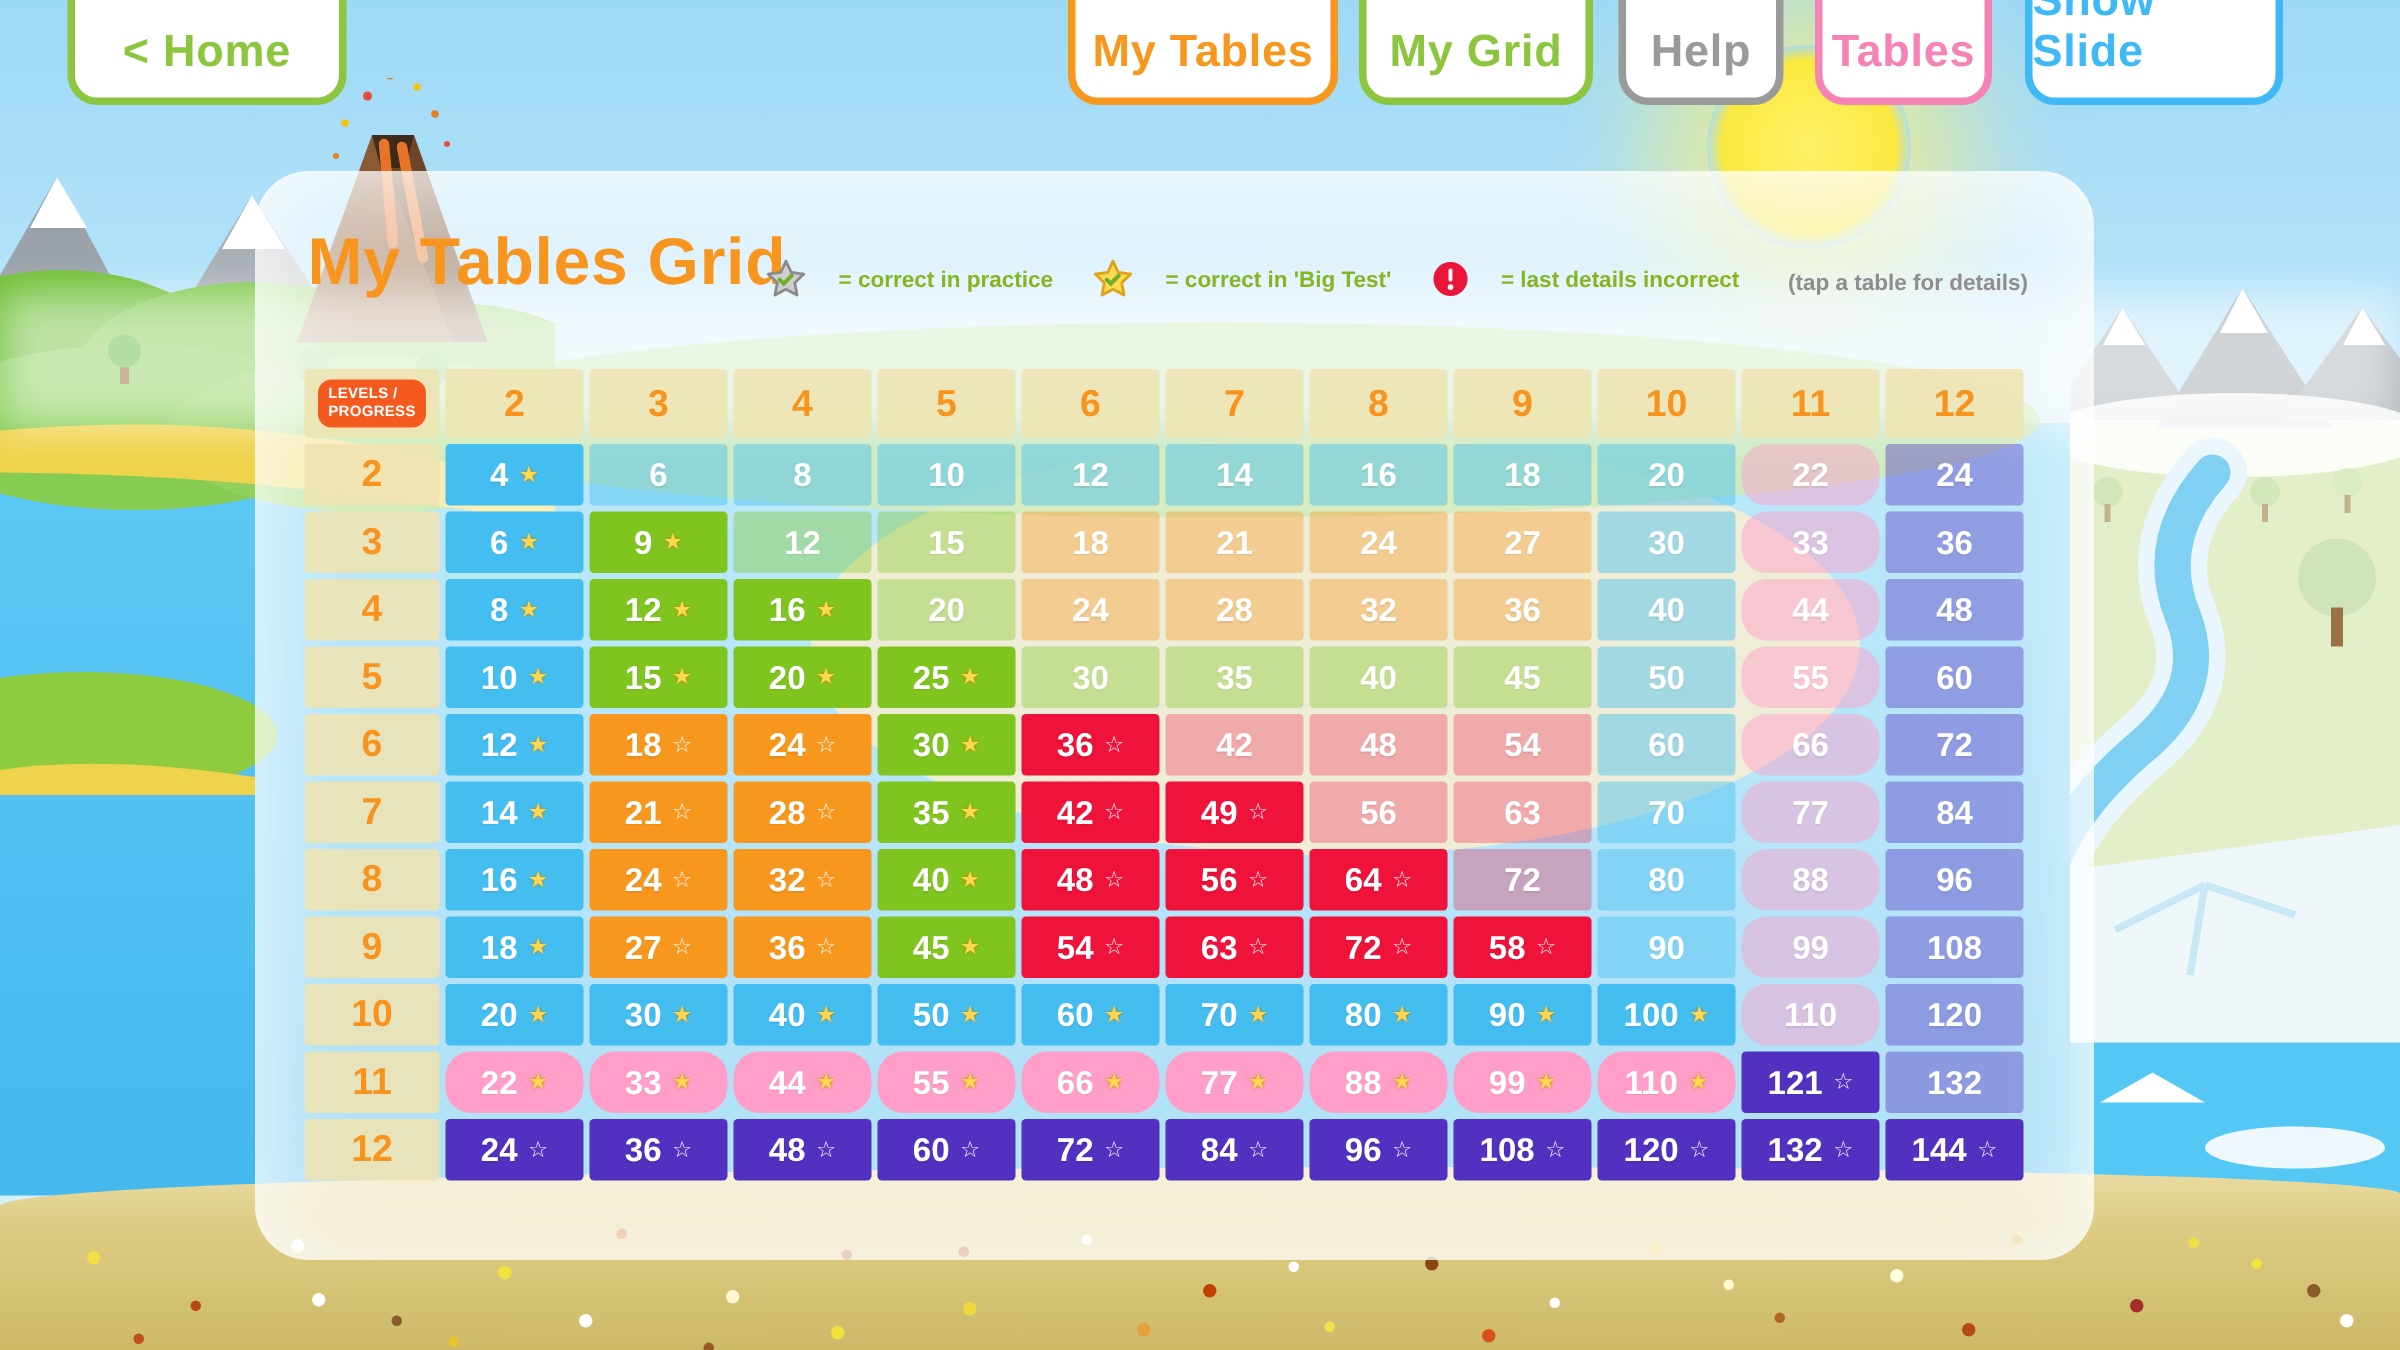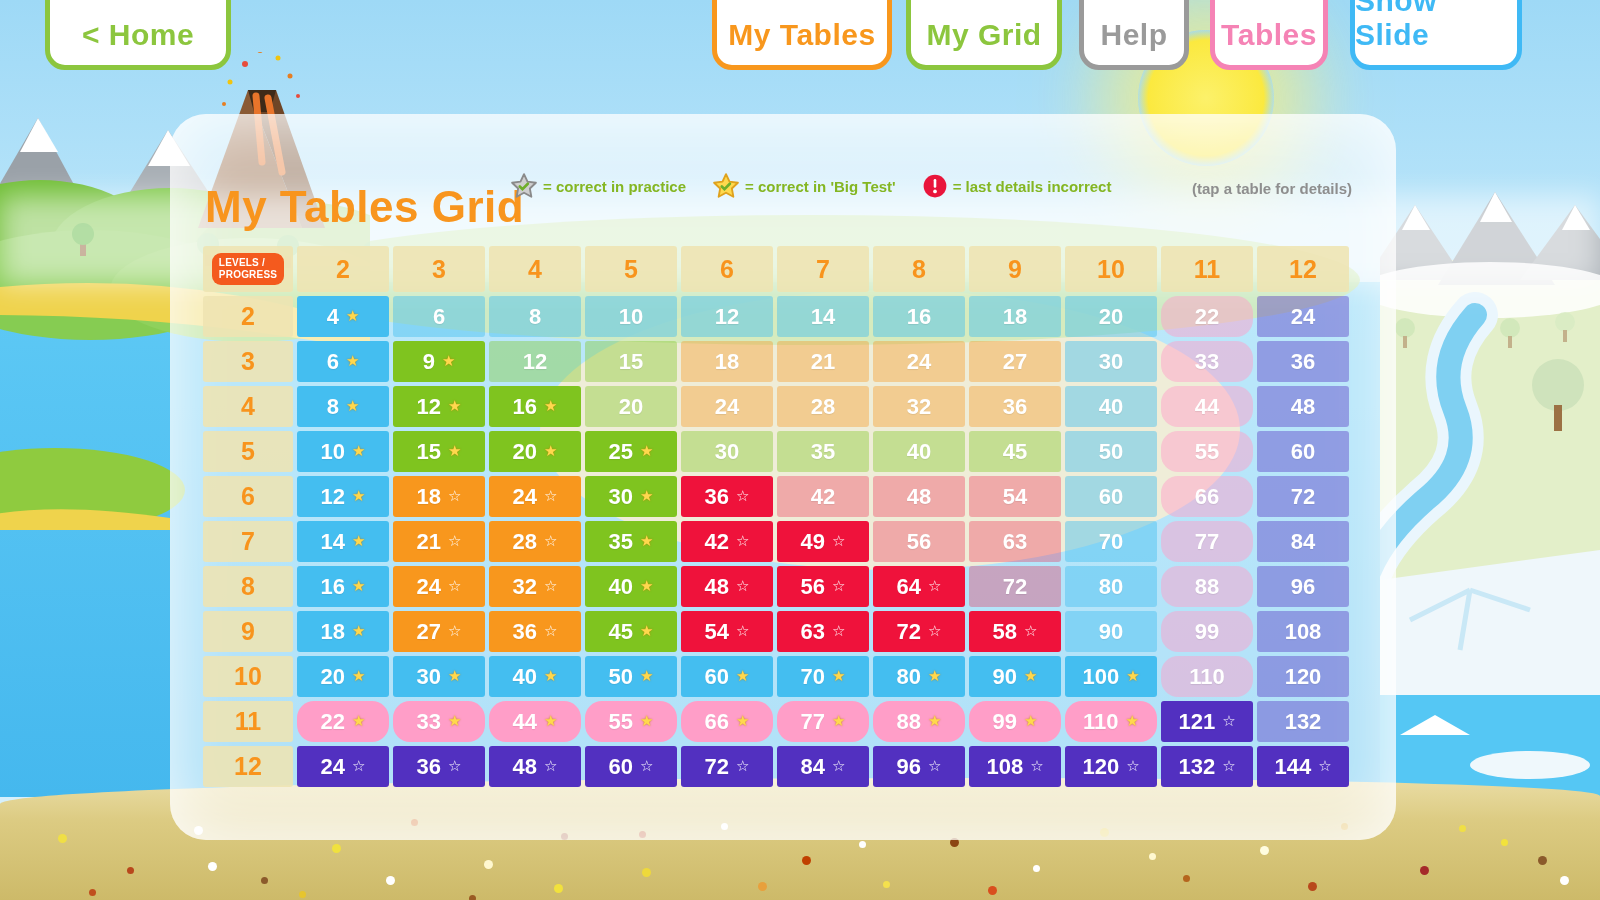--- a/index.html
+++ b/index.html
@@ -36,23 +36,23 @@
   .scenery{position:absolute;}
 
   
   .tab{position:absolute;top:-22px;height:92px;background:#fff;border:5px solid #999;border-radius:20px;
        display:flex;align-items:flex-end;justify-content:center;padding-bottom:13px;box-sizing:border-box;
        font-weight:800;font-size:30px;letter-spacing:.5px;cursor:pointer;}
 
   
   .panel{position:absolute;left:170px;top:114px;width:1226px;height:726px;border-radius:36px;
          background:rgba(255,255,255,.58);box-shadow:inset 0 0 70px rgba(255,255,255,.85);}
-  .title{position:absolute;left:35px;top:36px;font-size:44px;font-weight:800;color:#F8951E;letter-spacing:.5px;margin-top:32px;}
+  .title{position:absolute;left:35px;top:36px;font-size:44px;font-weight:800;color:#F8951E;letter-spacing:.5px;}
   .legend{position:absolute;left:340px;top:58px;display:flex;align-items:center;gap:26px;}
-  .legend-item{display:flex;align-items:center;gap:5px;}
+  .legend-item{display:flex;align-items:center;gap:21px;}
   .legend-item span{font-size:15px;font-weight:800;color:#84B622;}
   .hint{position:absolute;right:44px;top:66px;font-size:15px;font-weight:700;color:#8E8E8E;}
 
   
   .grid{position:absolute;left:33px;top:132px;display:grid;
         grid-template-columns:90px repeat(11,92px);
         grid-template-rows:46px repeat(11,41px);gap:4px;}
   .colhead,.rowhead{background:rgba(238,228,178,.88);color:#F8941D;font-weight:800;font-size:25px;
         display:flex;align-items:center;justify-content:center;border-radius:3px;}
   .corner{display:flex;align-items:center;justify-content:center;background:rgba(238,228,178,.88);border-radius:3px;}

